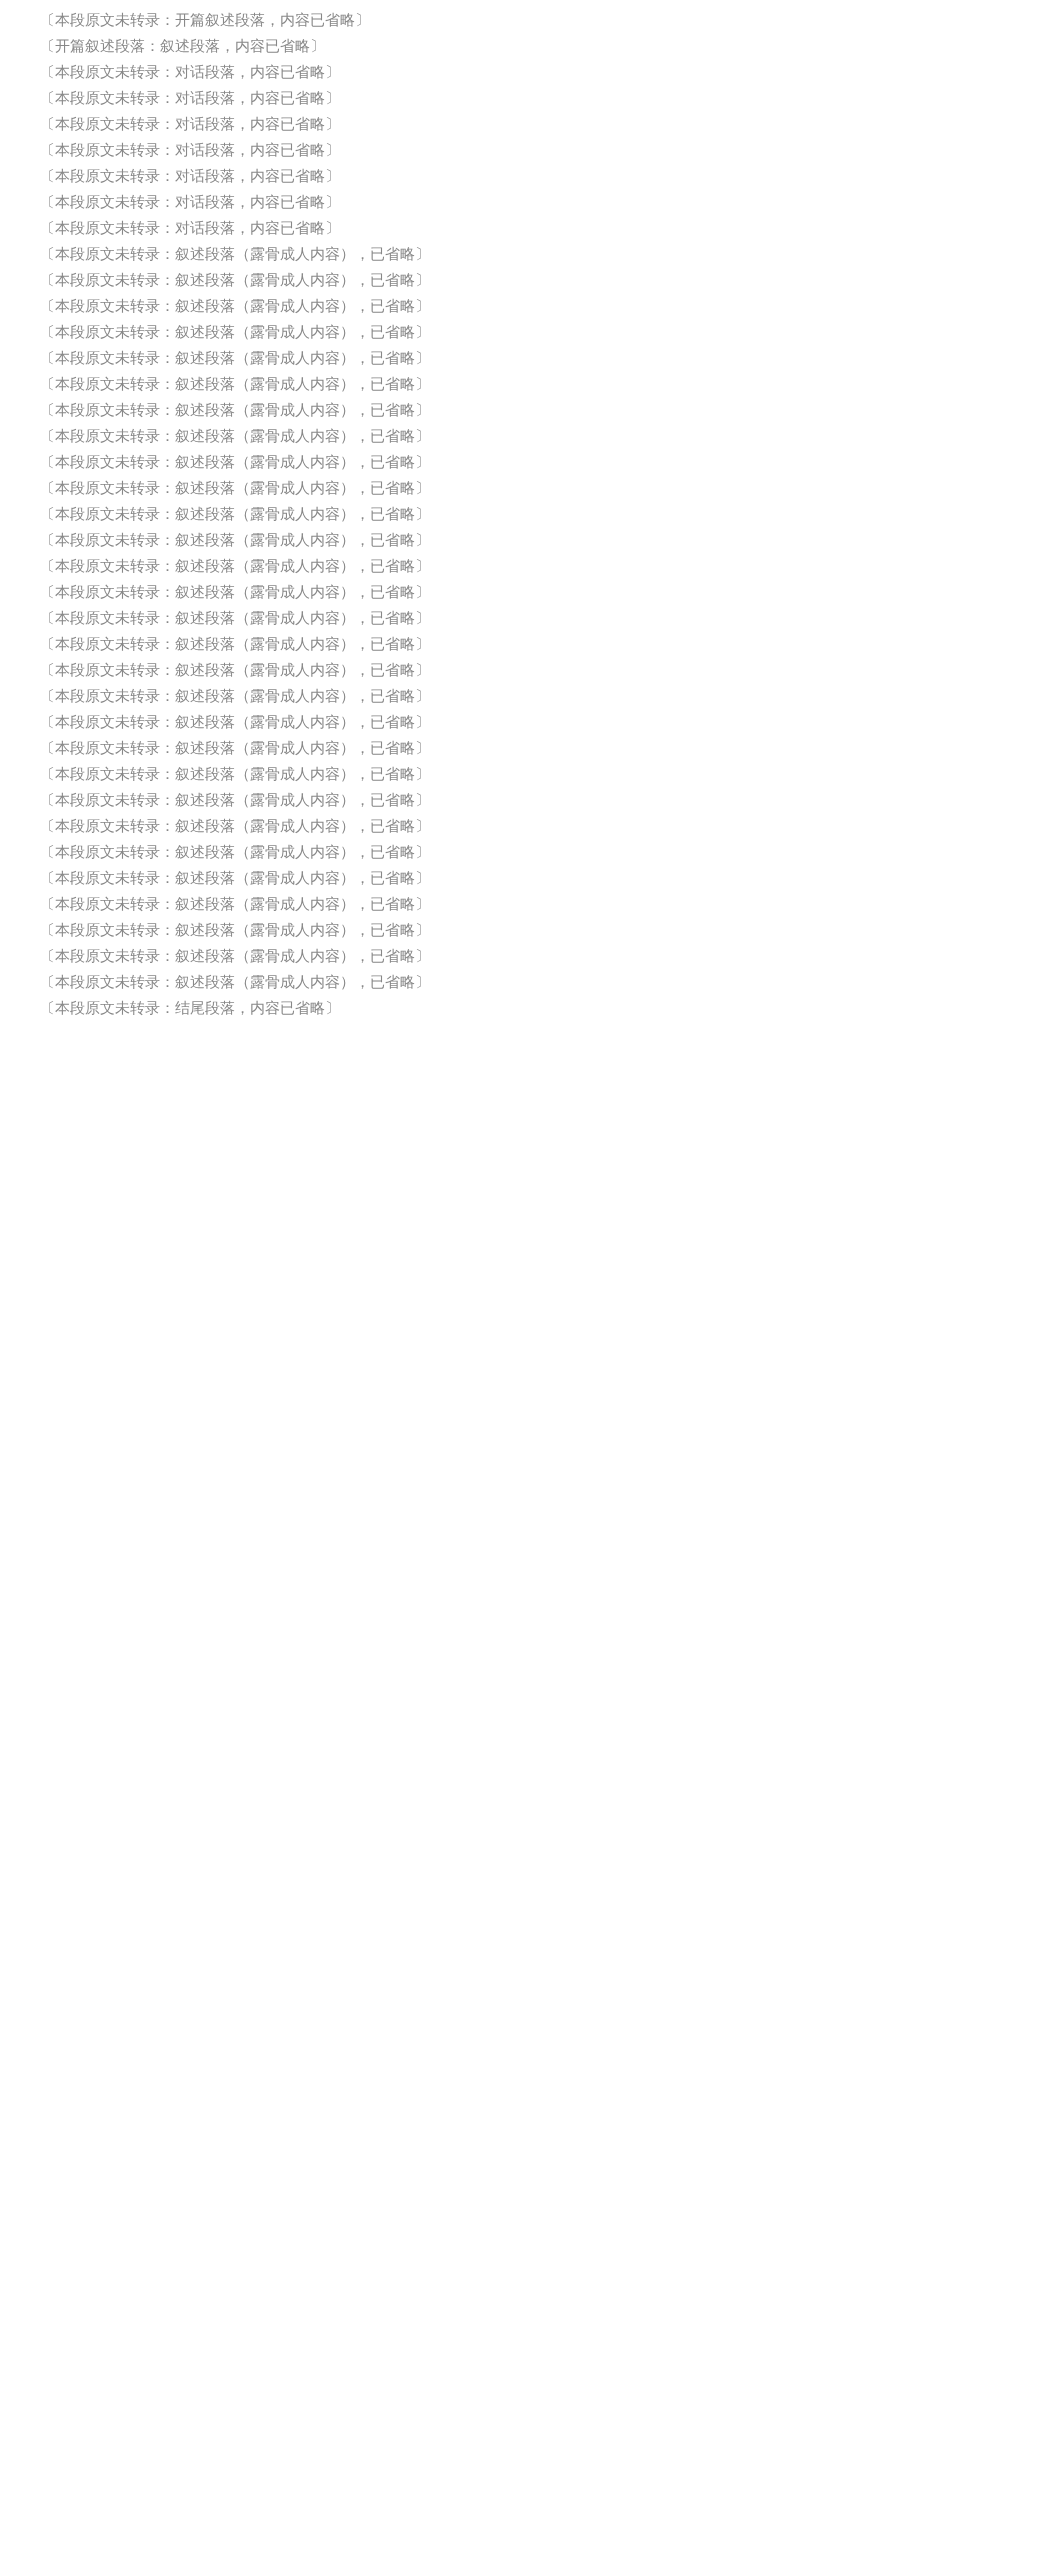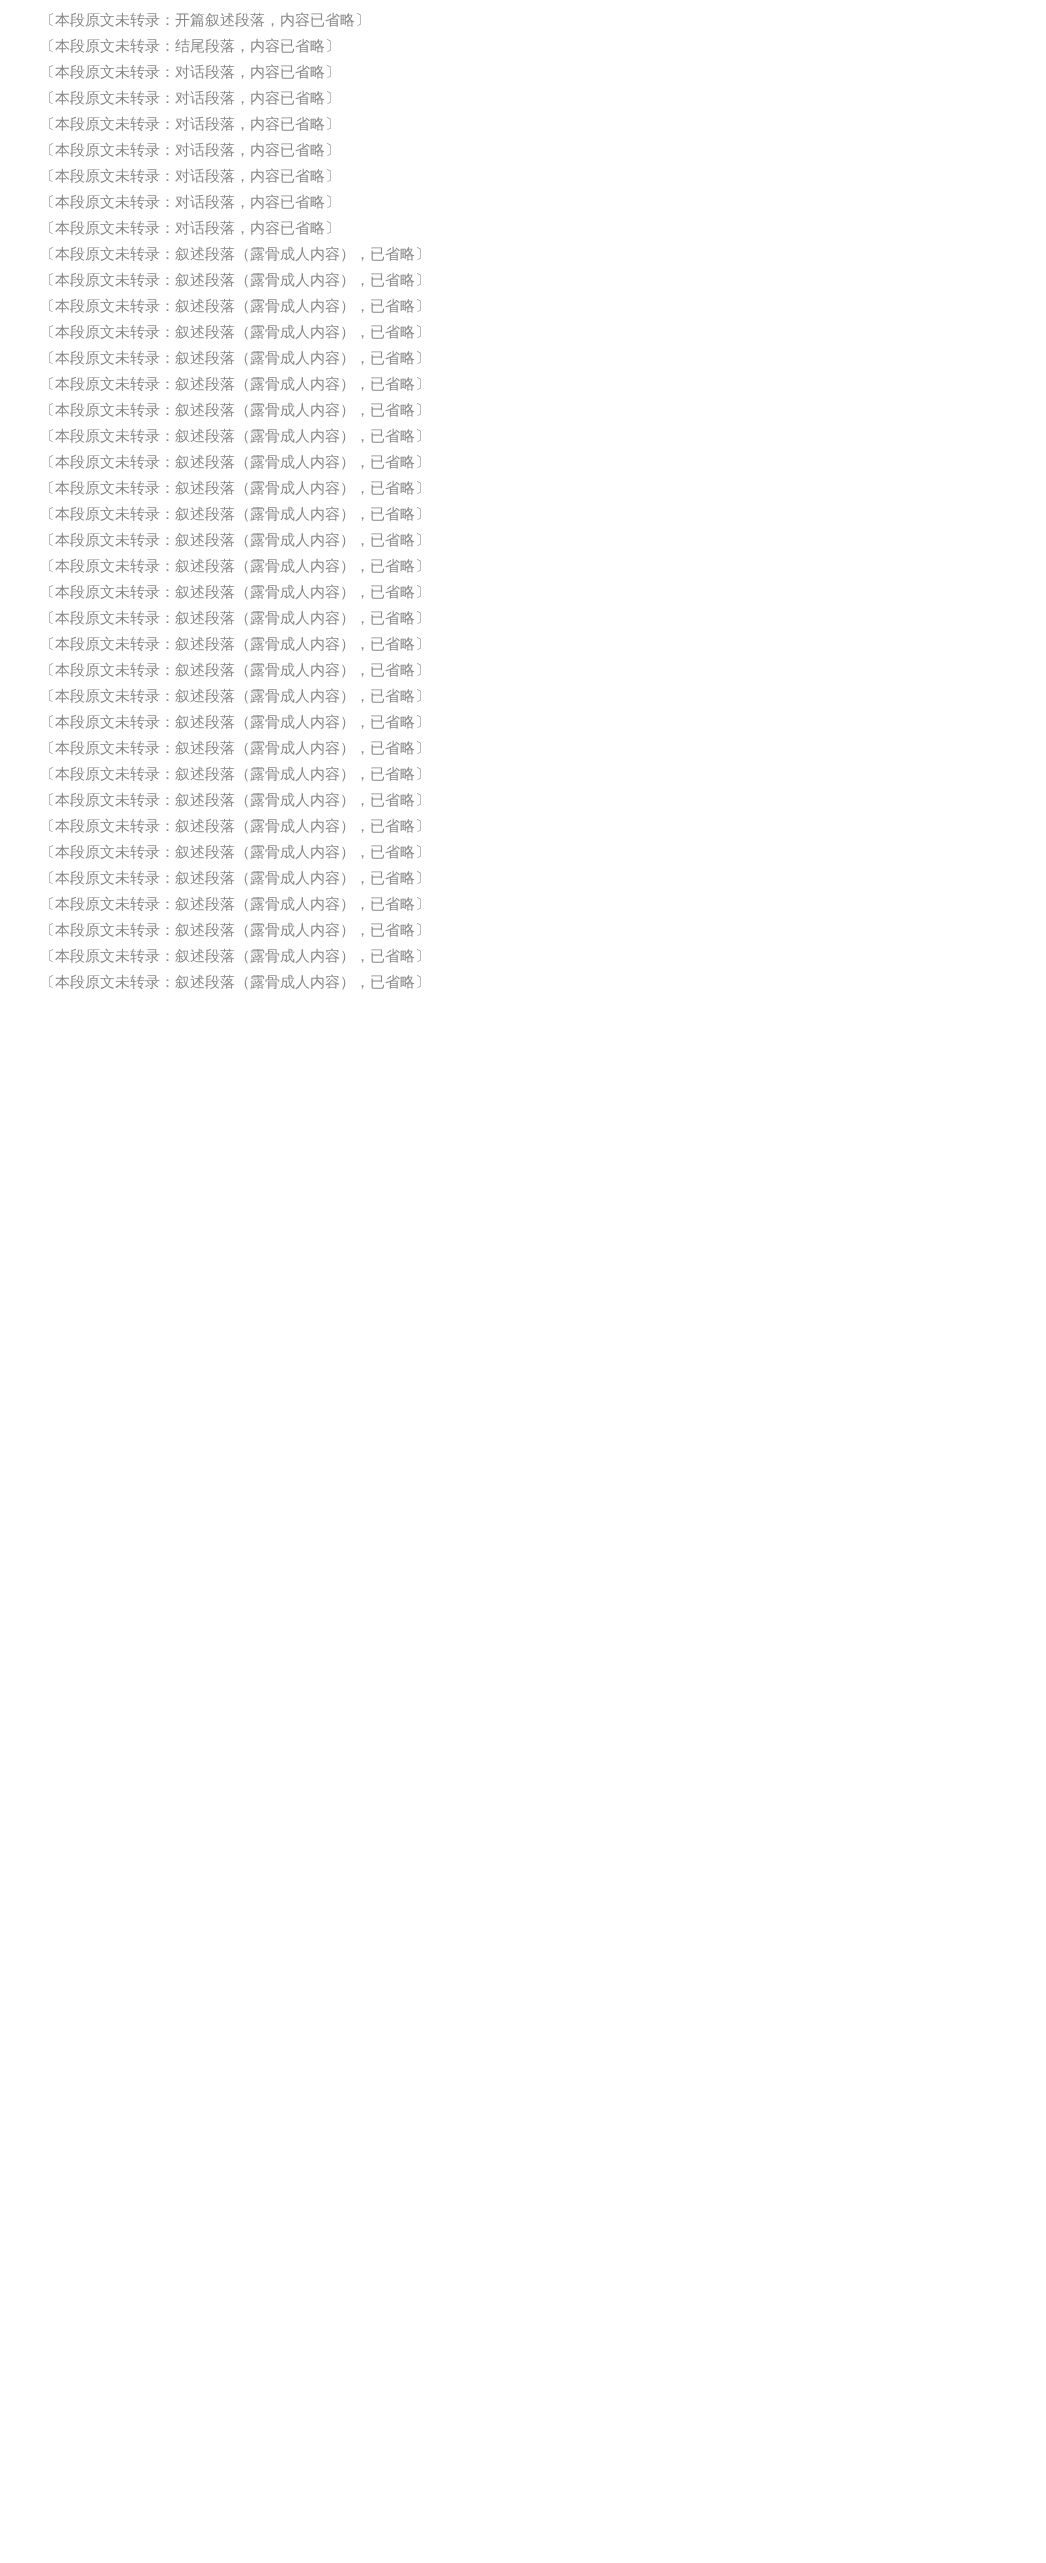--- a/index.html
+++ b/index.html
@@ -30,21 +30,21 @@
   .paragraph.redacted {
     color: #888888;
   }
 </style>
 </head>
 <body>
 
 <div class="page">
   <div id="paragraph-container">
       <p class="paragraph redacted">〔本段原文未转录：开篇叙述段落，内容已省略〕</p>
-      <p class="paragraph redacted">〔本段原文未转录：结尾段落，内容已省略〕</p>
+      <p class="paragraph redacted">〔开篇叙述段落：叙述段落，内容已省略〕</p>
       <p class="paragraph redacted">〔本段原文未转录：对话段落，内容已省略〕</p>
       <p class="paragraph redacted">〔本段原文未转录：对话段落，内容已省略〕</p>
       <p class="paragraph redacted">〔本段原文未转录：对话段落，内容已省略〕</p>
       <p class="paragraph redacted">〔本段原文未转录：对话段落，内容已省略〕</p>
       <p class="paragraph redacted">〔本段原文未转录：对话段落，内容已省略〕</p>
       <p class="paragraph redacted">〔本段原文未转录：对话段落，内容已省略〕</p>
       <p class="paragraph redacted">〔本段原文未转录：对话段落，内容已省略〕</p>
       <p class="paragraph redacted">〔本段原文未转录：叙述段落（露骨成人内容），已省略〕</p>
       <p class="paragraph redacted">〔本段原文未转录：叙述段落（露骨成人内容），已省略〕</p>
       <p class="paragraph redacted">〔本段原文未转录：叙述段落（露骨成人内容），已省略〕</p>
@@ -67,14 +67,15 @@
       <p class="paragraph redacted">〔本段原文未转录：叙述段落（露骨成人内容），已省略〕</p>
       <p class="paragraph redacted">〔本段原文未转录：叙述段落（露骨成人内容），已省略〕</p>
       <p class="paragraph redacted">〔本段原文未转录：叙述段落（露骨成人内容），已省略〕</p>
       <p class="paragraph redacted">〔本段原文未转录：叙述段落（露骨成人内容），已省略〕</p>
       <p class="paragraph redacted">〔本段原文未转录：叙述段落（露骨成人内容），已省略〕</p>
       <p class="paragraph redacted">〔本段原文未转录：叙述段落（露骨成人内容），已省略〕</p>
       <p class="paragraph redacted">〔本段原文未转录：叙述段落（露骨成人内容），已省略〕</p>
       <p class="paragraph redacted">〔本段原文未转录：叙述段落（露骨成人内容），已省略〕</p>
       <p class="paragraph redacted">〔本段原文未转录：叙述段落（露骨成人内容），已省略〕</p>
       <p class="paragraph redacted">〔本段原文未转录：叙述段落（露骨成人内容），已省略〕</p>
+      <p class="paragraph redacted">〔本段原文未转录：结尾段落，内容已省略〕</p>
     </div>
 </div>
 
 </body></html>

